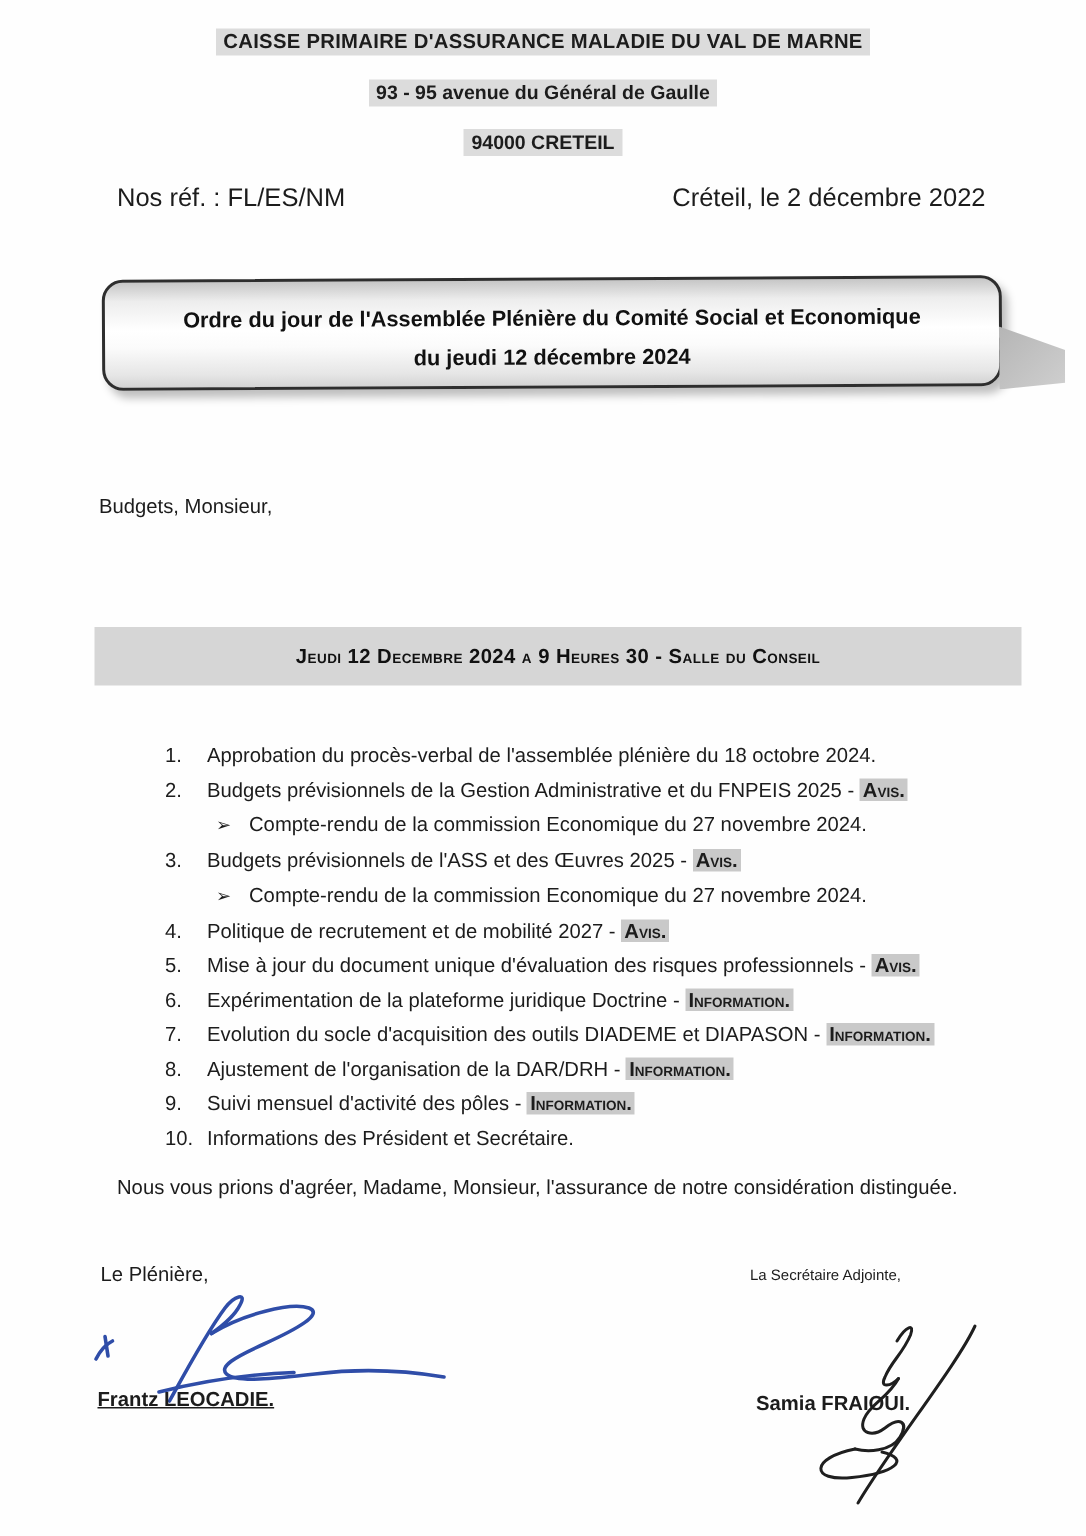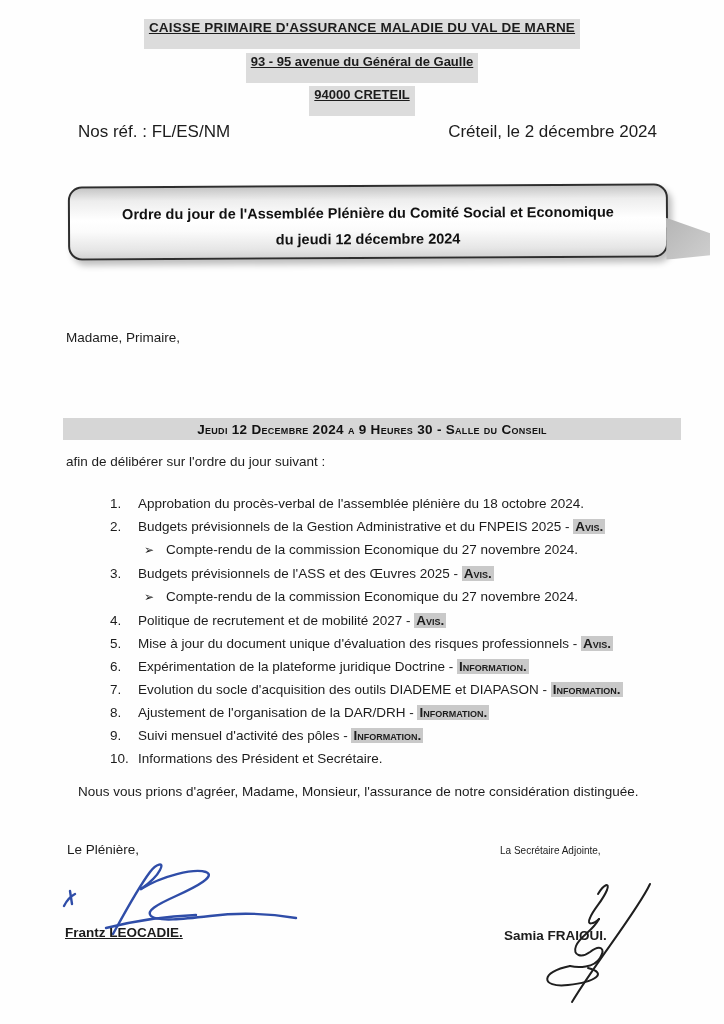--- a/index.html
+++ b/index.html
@@ -5,21 +5,21 @@
   html,body{margin:0;padding:0;background:#ffffff;}
   .page{
     position:relative;
     width:724px;height:1024px;
     background:#fefefe;
     font-family:"Liberation Sans", sans-serif;
     color:#1c1c1c;
     overflow:hidden;
   }
   .center-line{position:absolute;left:0;width:724px;text-align:center;}
-  .scanhl{background:#dcdcdc;padding:1px 5px 14px;text-decoration:underline;}
+  .scanhl{background:#dcdcdc;padding:1px 5px 2px;}
   .bold{font-weight:bold;}
   .org-line{top:20px;font-size:13.5px;letter-spacing:.2px;}
   .addr-line{top:54px;font-size:13px;}
   .city-line{top:87px;font-size:13px;}
   .ref-row{position:absolute;top:122px;left:78px;right:67px;font-size:17px;display:flex;justify-content:space-between;}
   .title-box{
     position:absolute;left:68px;top:185px;width:600px;height:74px;
     border:2px solid #2e2e2e;border-radius:14px;
     background:linear-gradient(180deg,#c6c6c6 0%,#ededed 18%,#ffffff 46%,#fbfbfb 62%,#e6e6e6 88%,#d4d4d4 100%);
     box-shadow:4px 5px 6px rgba(0,0,0,0.25);
@@ -28,21 +28,21 @@
     padding-top:13px;box-sizing:border-box;line-height:26px;
   }
   .title-box::after{
     content:"";position:absolute;top:46%;right:-44px;width:44px;height:60%;
     background:linear-gradient(135deg,#b5b5b5,#cfcfcf);
     clip-path:polygon(0 0,100% 38%,100% 90%,0 100%);
   }
   .salutation{position:absolute;left:66px;top:330px;font-size:13.5px;}
   .intro{position:absolute;left:66px;top:356px;width:614px;font-size:13.5px;line-height:25px;margin:0;}
   .banner{
-    position:absolute;left:63px;top:418px;width:618px;height:22px;
+    position:absolute;left:63px;top:418px;width:618px;height:39px;
     background:#d6d6d6;display:flex;align-items:center;justify-content:center;
   }
   .sc{font-variant:small-caps;}
   .banner-text{font-weight:bold;font-size:13.5px;letter-spacing:.3px;color:#111;}
   .lead{position:absolute;left:66px;top:454px;font-size:13.5px;}
   .agenda{position:absolute;left:0;top:492px;width:700px;font-size:13.5px;}
   .agenda-item,.agenda-sub{line-height:23px;white-space:nowrap;}
   .agenda-item .num{display:inline-block;margin-left:110px;width:28px;}
   .agenda-sub .arrow{display:inline-block;margin-left:144px;width:22px;font-size:12px;}
   .tag{font-weight:bold;background:#c9c9c9;padding:0 2px;font-variant:small-caps;}
@@ -59,36 +59,35 @@
 <body>
 
 <div class="page">
 
   <div class="center-line org-line"><span class="scanhl bold">CAISSE PRIMAIRE D'ASSURANCE MALADIE DU VAL DE MARNE</span></div>
   <div class="center-line addr-line"><span class="scanhl bold">93 - 95 avenue du Général de Gaulle</span></div>
   <div class="center-line city-line"><span class="scanhl bold">94000 CRETEIL</span></div>
 
   <div class="ref-row">
     <span>Nos réf. : FL/ES/NM</span>
-    <span>Créteil, le 2 décembre 2024</span>
+    <span>Créteil, le 2 décembre 2022</span>
   </div>
 
   <div class="title-box">
     <div>Ordre du jour de l'Assemblée Plénière du Comité Social et Economique</div>
     <div>du jeudi 12 décembre 2024</div>
   </div>
 
-  <div class="salutation">Madame, Primaire,</div>
+  <div class="salutation">Budgets, Monsieur,</div>
 
 
   <div class="banner">
     <span class="banner-text sc">Jeudi 12 Decembre 2024 a 9 Heures 30 - Salle du Conseil</span>
   </div>
 
-  <div class="lead">afin de délibérer sur l'ordre du jour suivant :</div>
 
   <div class="agenda">
       <div class="agenda-item"><span class="num">1.</span><span>Approbation du procès-verbal de l'assemblée plénière du 18 octobre 2024.</span></div>
       <div class="agenda-item"><span class="num">2.</span><span>Budgets prévisionnels de la Gestion Administrative et du FNPEIS 2025 - </span><span class="tag">Avis.</span></div>
       <div class="agenda-sub"><span class="arrow">➢</span><span>Compte-rendu de la commission Economique du 27 novembre 2024.</span></div>
       <div class="agenda-item"><span class="num">3.</span><span>Budgets prévisionnels de l'ASS et des Œuvres 2025 - </span><span class="tag">Avis.</span></div>
       <div class="agenda-sub"><span class="arrow">➢</span><span>Compte-rendu de la commission Economique du 27 novembre 2024.</span></div>
       <div class="agenda-item"><span class="num">4.</span><span>Politique de recrutement et de mobilité 2027 - </span><span class="tag">Avis.</span></div>
       <div class="agenda-item"><span class="num">5.</span><span>Mise à jour du document unique d'évaluation des risques professionnels - </span><span class="tag">Avis.</span></div>
       <div class="agenda-item"><span class="num">6.</span><span>Expérimentation de la plateforme juridique Doctrine - </span><span class="tag">Information.</span></div>

